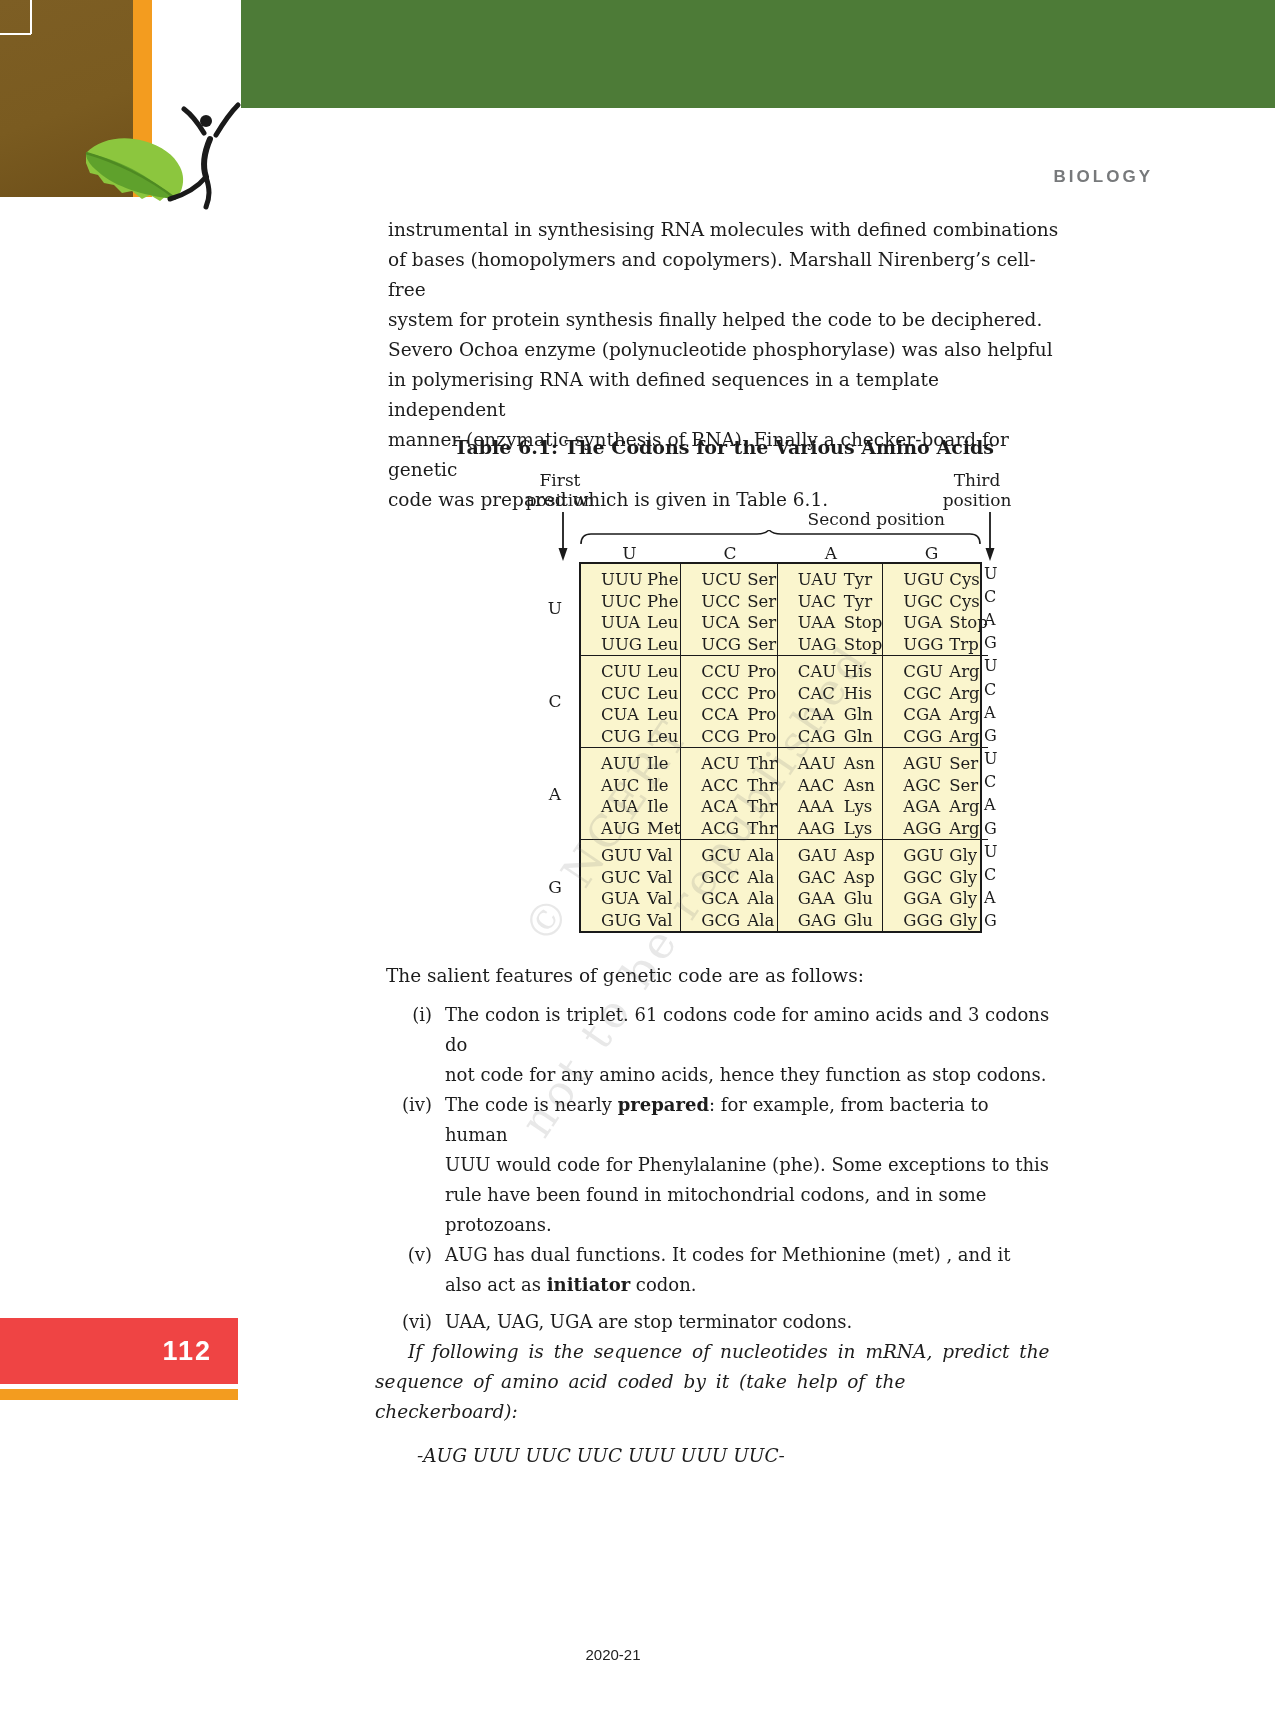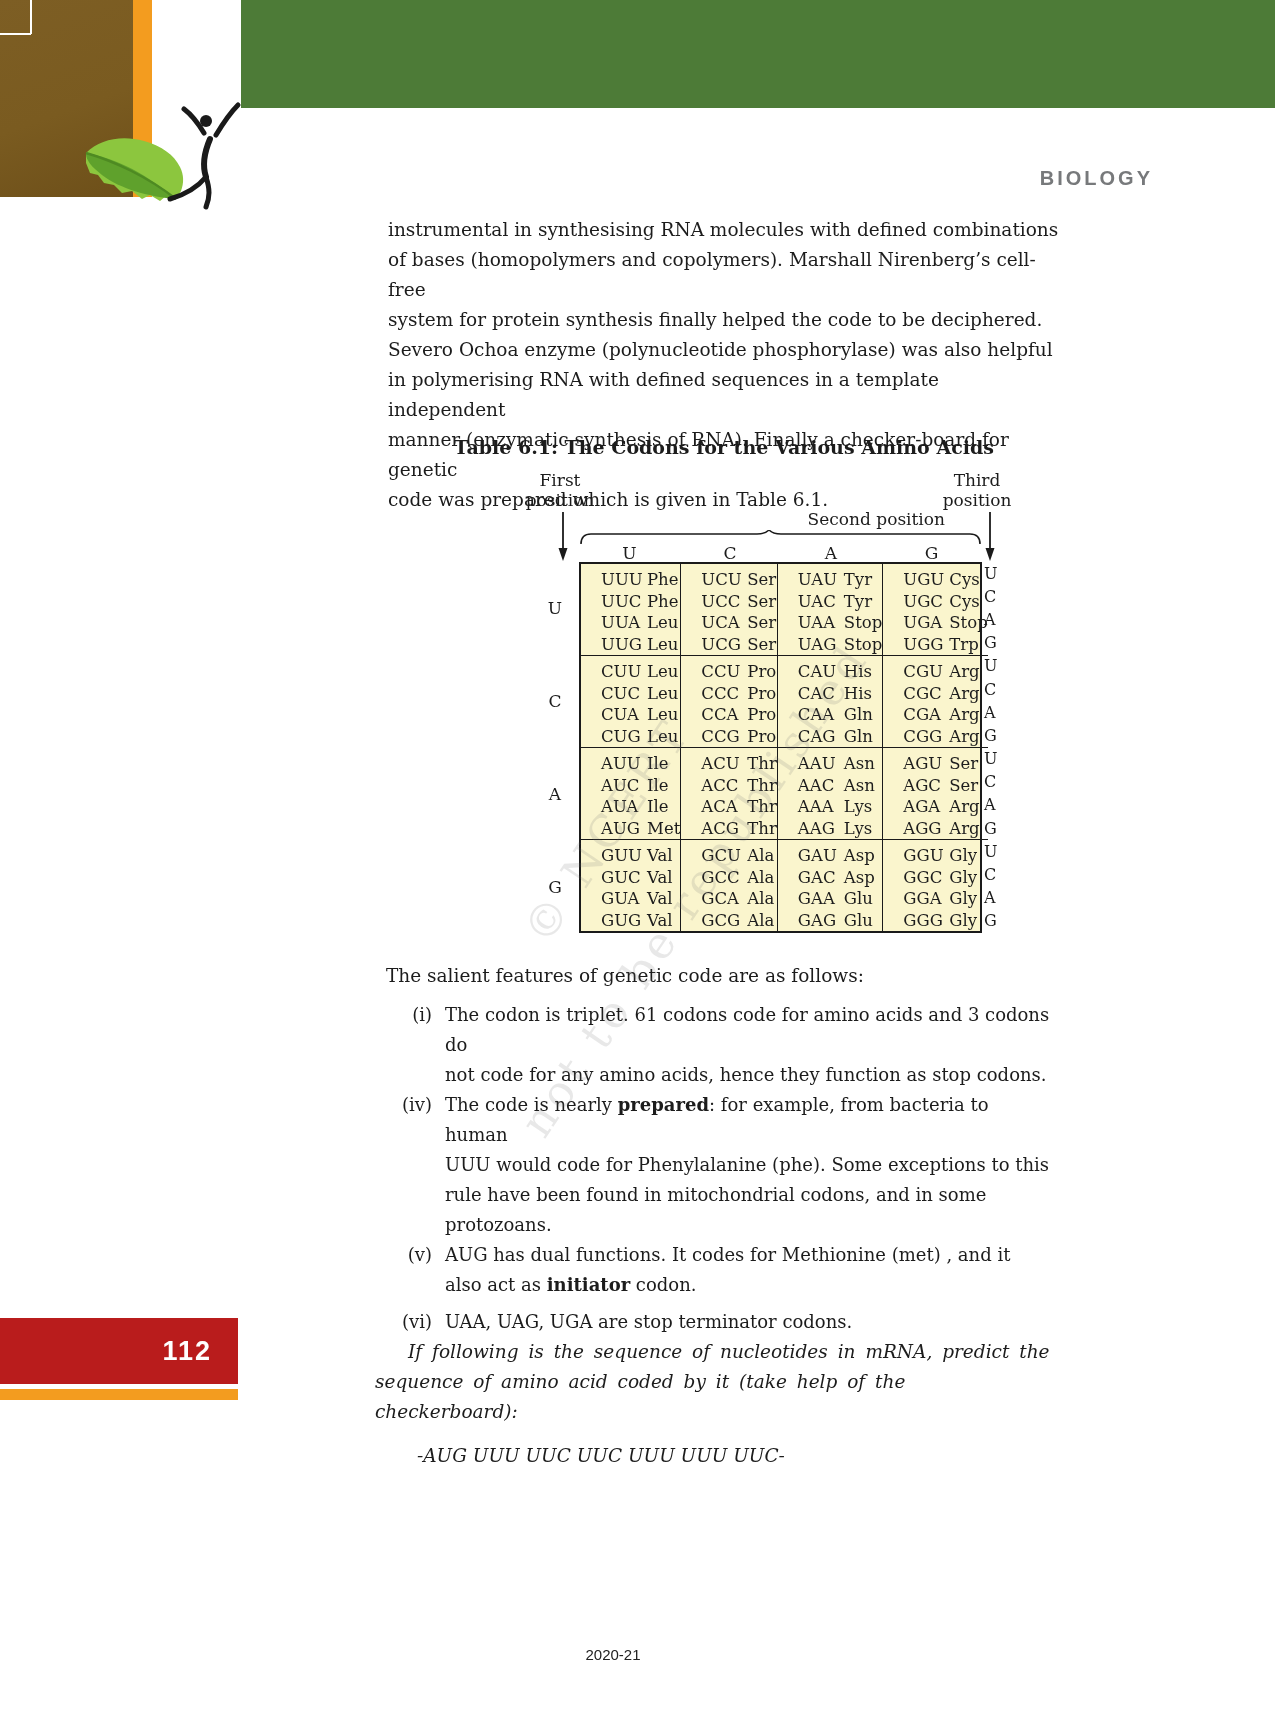--- a/index.html
+++ b/index.html
@@ -6,21 +6,21 @@
   body{width:1275px;height:1709px;position:relative;font-family:"DejaVu Serif",serif;color:#1c1c1c;overflow:hidden;}
   .abs{position:absolute;}
 
   
   .brown-block{left:0;top:0;width:133px;height:197px;background:linear-gradient(160deg,#7d5e24 0%,#7a5b20 55%,#6d4f19 100%);}
   .orange-stripe{left:133px;top:0;width:19px;height:197px;background:#f39c1f;}
   .green-bar{left:241px;top:0;right:0;height:108px;background:#4d7b37;}
   .corner-mark-v{left:30px;top:0;width:2px;height:34px;background:#fff;}
   .corner-mark-h{left:0;top:33px;width:31px;height:2px;background:#fff;}
 
-  .biology{left:953px;top:167px;width:200px;text-align:right;font-family:"Liberation Sans",sans-serif;font-weight:bold;font-size:20px;letter-spacing:3px;color:#77797b;}
+  .biology{left:953px;top:167px;width:200px;text-align:right;font-family:"Liberation Sans",sans-serif;font-weight:bold;font-size:17px;letter-spacing:3px;color:#77797b;}
 
   
   .intro{left:388px;top:215px;width:672px;font-size:18.5px;line-height:30px;white-space:pre-line;}
 
   
   .tbl-title{left:388px;top:436px;width:672px;text-align:center;font-weight:bold;font-size:19px;}
   .pos-label{font-size:17px;line-height:20px;text-align:center;white-space:pre-line;}
   .first-pos{left:505px;top:470px;width:110px;}
   .third-pos{left:922px;top:470px;width:110px;}
   .second-pos{left:645px;top:509px;width:300px;text-align:right;font-size:17px;}
@@ -50,21 +50,21 @@
   .bold{font-weight:bold;}
   .feat-last{margin-top:7px;}
   .closing-q{margin-left:-10px;width:682px;font-style:italic;font-size:18.5px;line-height:30px;white-space:pre-line;text-indent:33px;word-spacing:4px;}
   .seq-line{margin-top:14px;margin-left:32px;font-style:italic;font-size:18.5px;line-height:30px;}
 
   
   .watermark{left:290px;top:580px;width:720px;height:560px;transform:rotate(-56deg);display:flex;flex-direction:column;align-items:center;justify-content:center;gap:55px;pointer-events:none;z-index:5;}
   .watermark div{font-family:"DejaVu Serif",serif;font-size:44px;letter-spacing:5px;color:rgba(110,110,110,0.16);white-space:nowrap;}
 
   
-  .page-box{left:0;top:1318px;width:238px;height:66px;background:#b91c1c;display:flex;align-items:center;justify-content:flex-end;padding-right:26px;box-sizing:border-box;}
+  .page-box{left:0;top:1318px;width:238px;height:66px;background:#ef4444;display:flex;align-items:center;justify-content:flex-end;padding-right:26px;box-sizing:border-box;}
   .page-box span{font-family:"Liberation Sans",sans-serif;font-weight:bold;font-size:27px;color:#fff;letter-spacing:2px;}
   .page-strip{left:0;top:1389px;width:238px;height:11px;background:#f39c1f;}
   .footer-year{left:0;top:1646px;width:1226px;text-align:center;font-family:"Liberation Sans",sans-serif;font-size:15px;color:#222;}
 </style>
 </head>
 <body>
 
 <div class="abs brown-block"></div>
 <div class="abs orange-stripe"></div>
 <div class="abs green-bar"></div>

